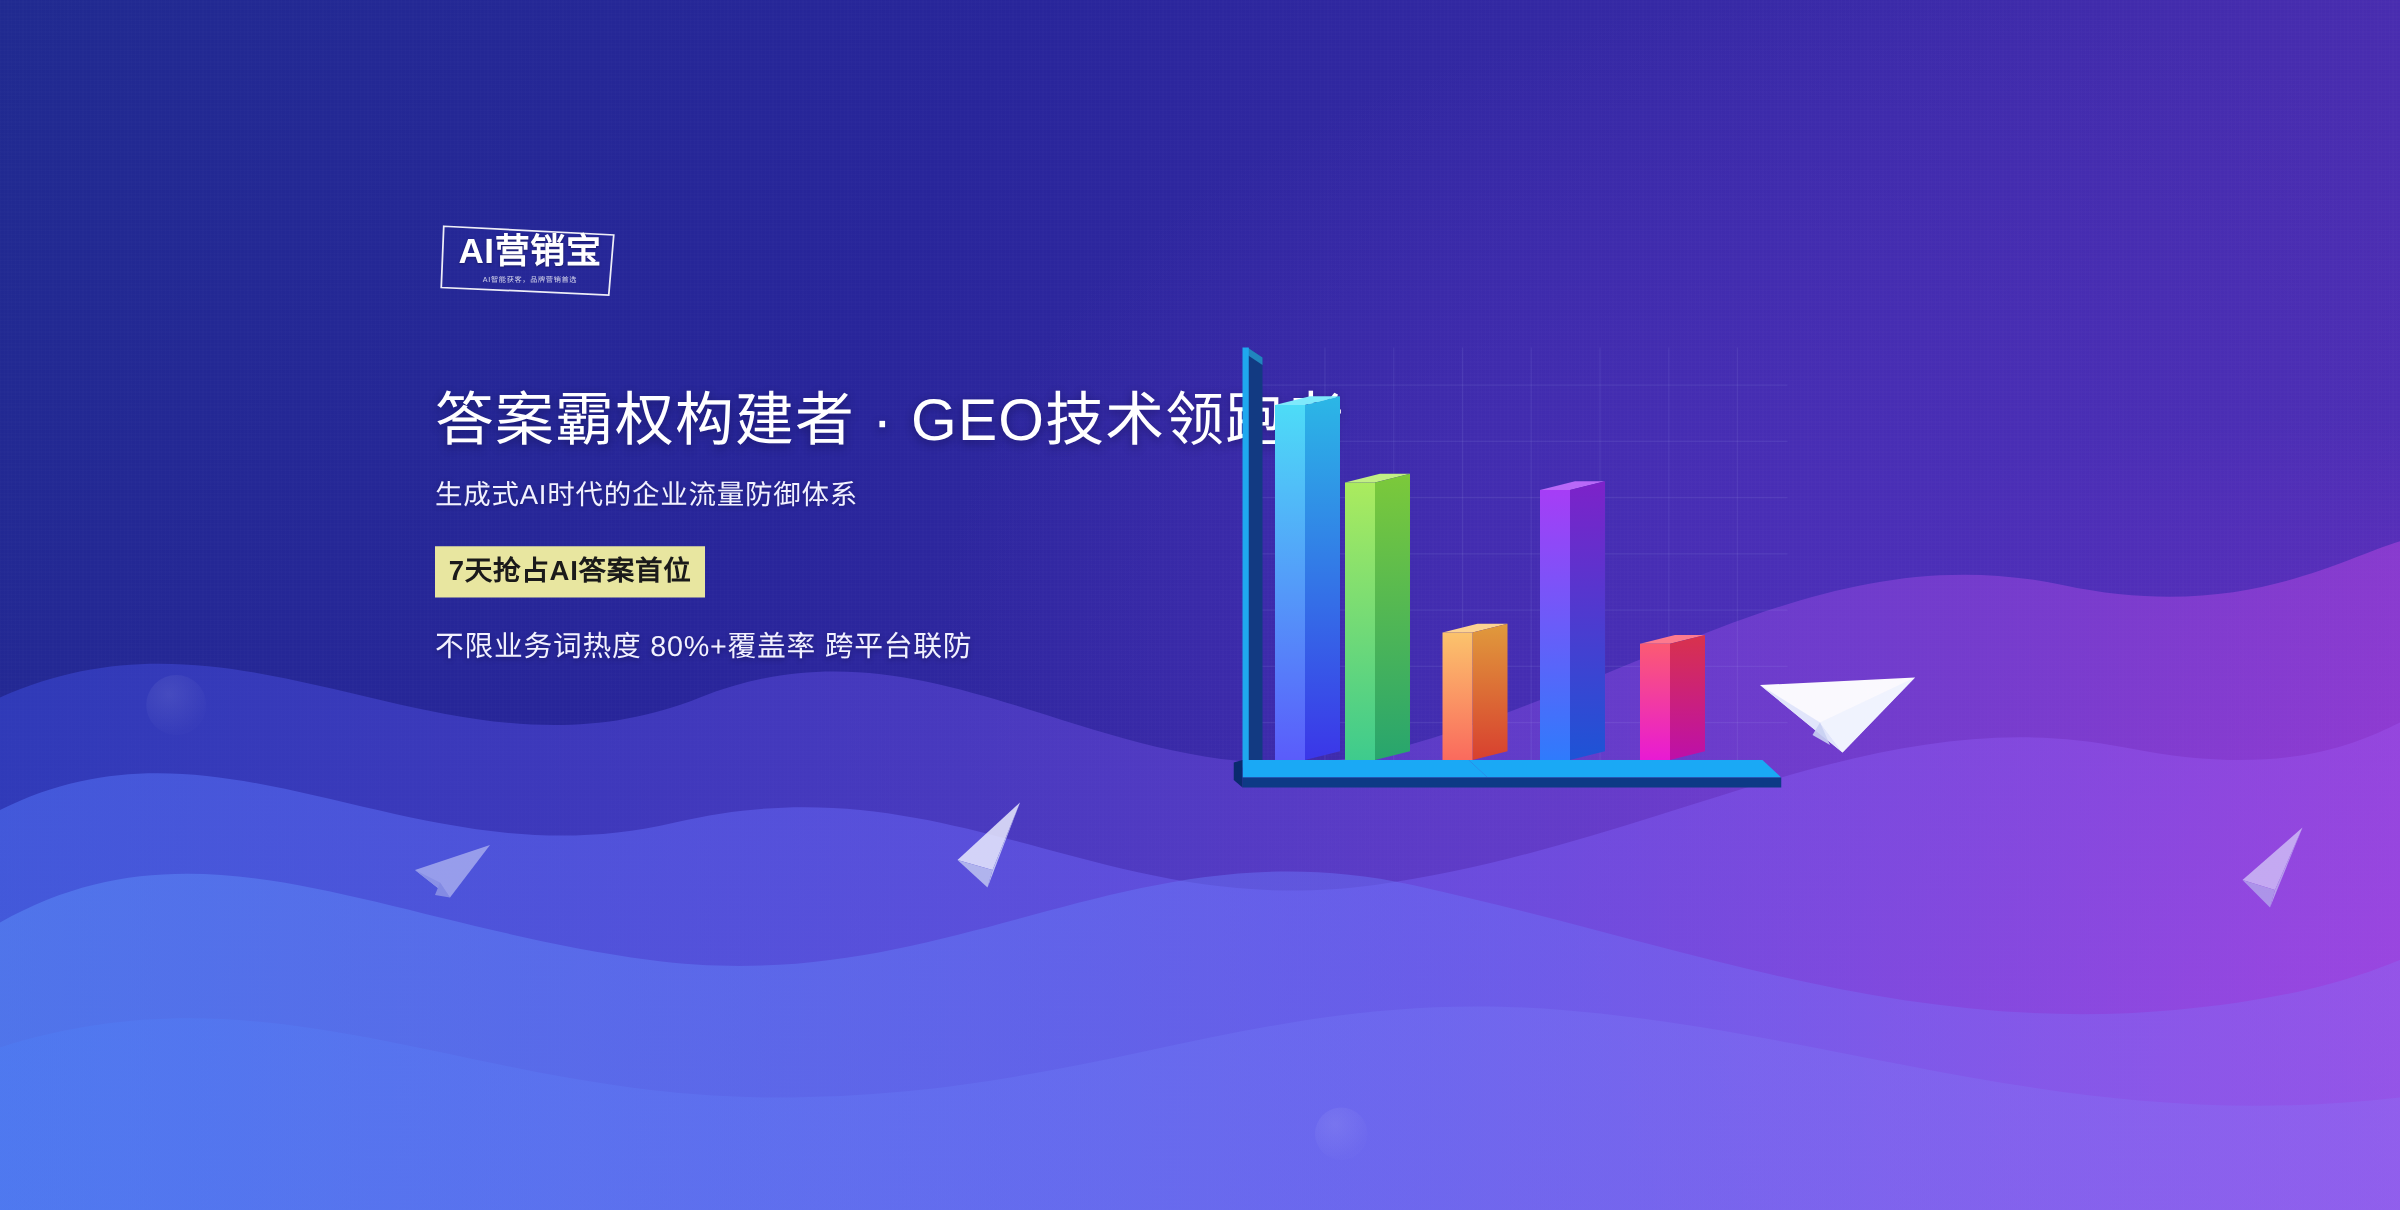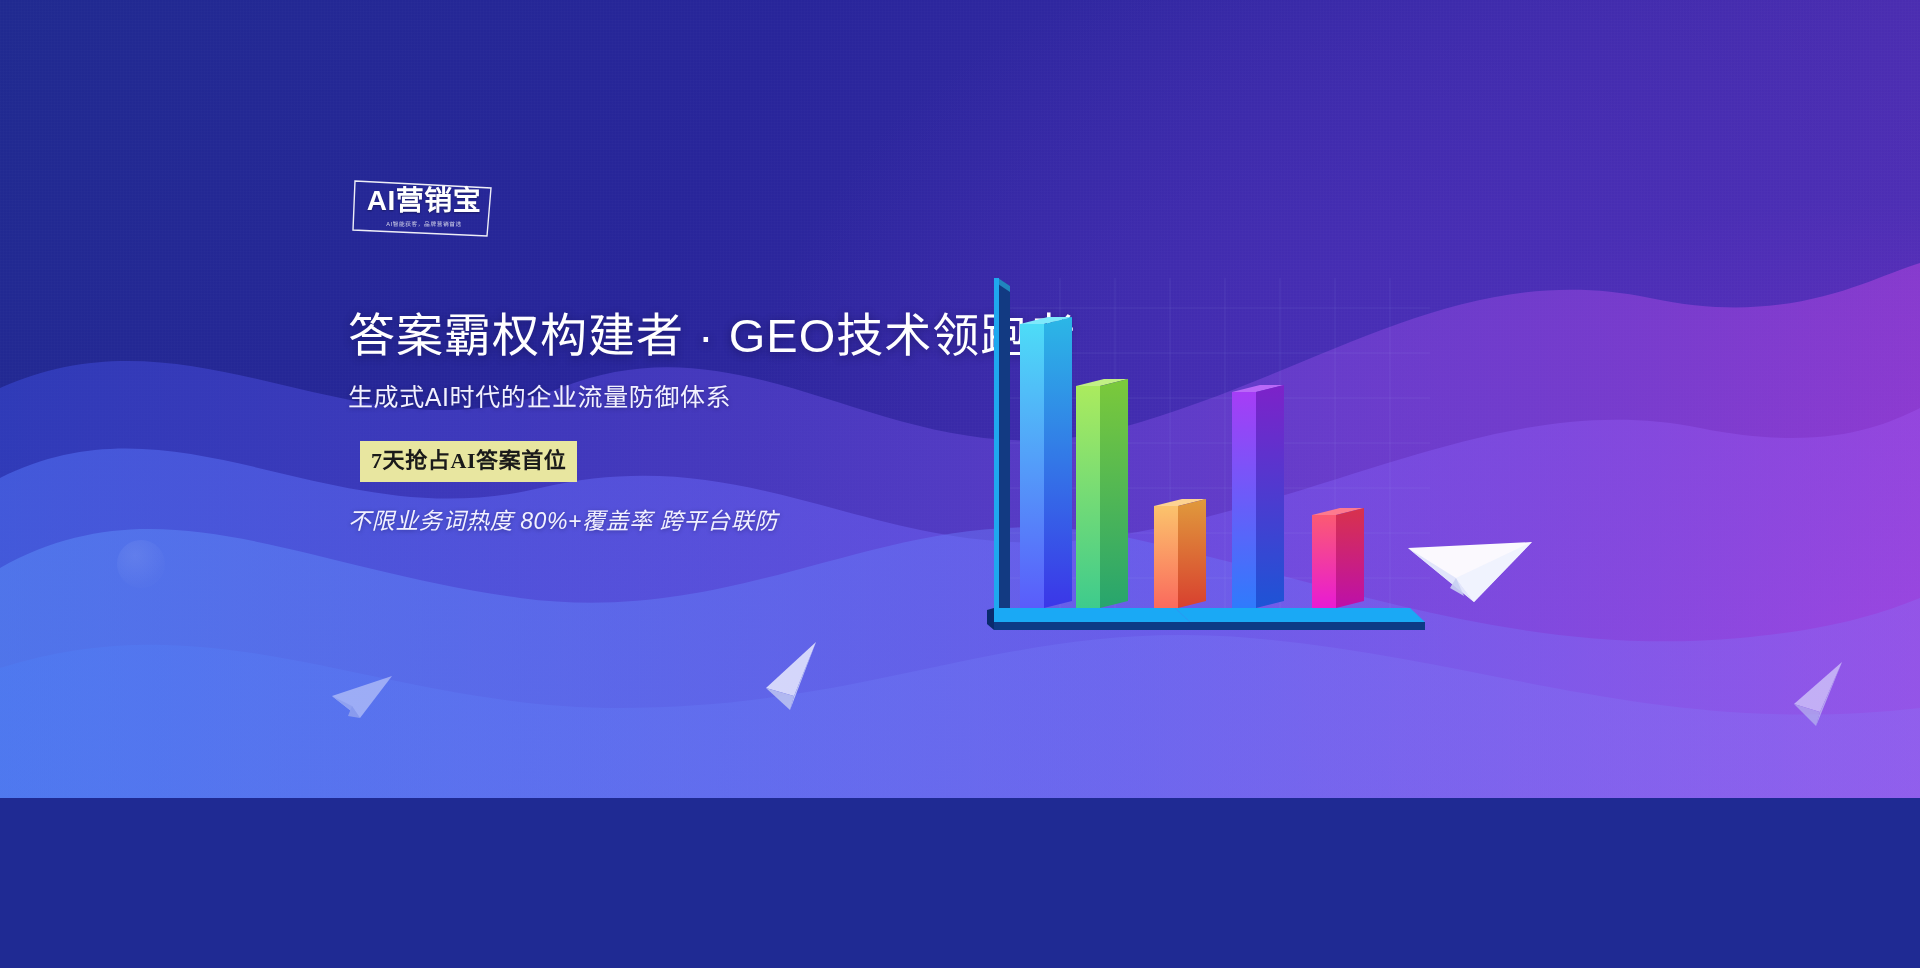--- a/index.html
+++ b/index.html
@@ -4,21 +4,21 @@
 <title>AI营销宝 Banner</title>
 <style>
   html,body{margin:0;padding:0;background:#1f2a93;}
   body{
     font-family:"Liberation Sans","DejaVu Sans",sans-serif;
     -webkit-font-smoothing:antialiased;
   }
   #banner{
     position:relative;
     width:1920px;
-    height:798px;
+    height:968px;
     overflow:hidden;
     background:#7f1d1d;
   }
 
   
   .bg-base{
     position:absolute; inset:0;
     background:
       radial-gradient(1200px 820px at 78% 52%, #4b2fb8 0%, rgba(75,47,184,0) 62%),
       radial-gradient(1000px 700px at 96% 78%, #8f2fd0 0%, rgba(143,47,208,0) 60%),
@@ -92,42 +92,42 @@
     font-size:47px;
     font-weight:400;
     line-height:1.18;
     letter-spacing:1px;
     white-space:nowrap;
     text-shadow:0 2px 8px rgba(10,8,50,.42);
     margin:0 0 18px 0;
   }
   .sub{
     color:#f2f1ff;
-    font-size:25px;
+    font-size:22px;
     font-weight:400;
     line-height:1.35;
     letter-spacing:.6px;
     white-space:nowrap;
     margin:0 0 26px 0;
     text-shadow:0 1px 4px rgba(10,8,50,.35);
   }
   .sub.tight{margin-bottom:22px;}
-  .highlight-row{margin:0 0 24px 12px;font-family:Liberation Serif, serif;}
+  .highlight-row{margin:0 0 24px 0;}
   .highlight{
     display:inline-block;
     background:#e8e6a0;
     color:#1a1a1a;
     font-size:22px;
     font-weight:700;
     letter-spacing:.6px;
     line-height:1;
     padding:9px 11px 10px 11px;
     white-space:nowrap;
   }
-  .sub.last{margin-bottom:0; font-size:23px;font-style:italic;}
+  .sub.last{margin-bottom:0; font-size:23px;}
 
   
   .chart{
     position:absolute;
     left:960px;
     top:278px;
     width:480px;
     height:400px;
   }
   .chart svg{display:block; width:100%; height:100%; overflow:visible;}

